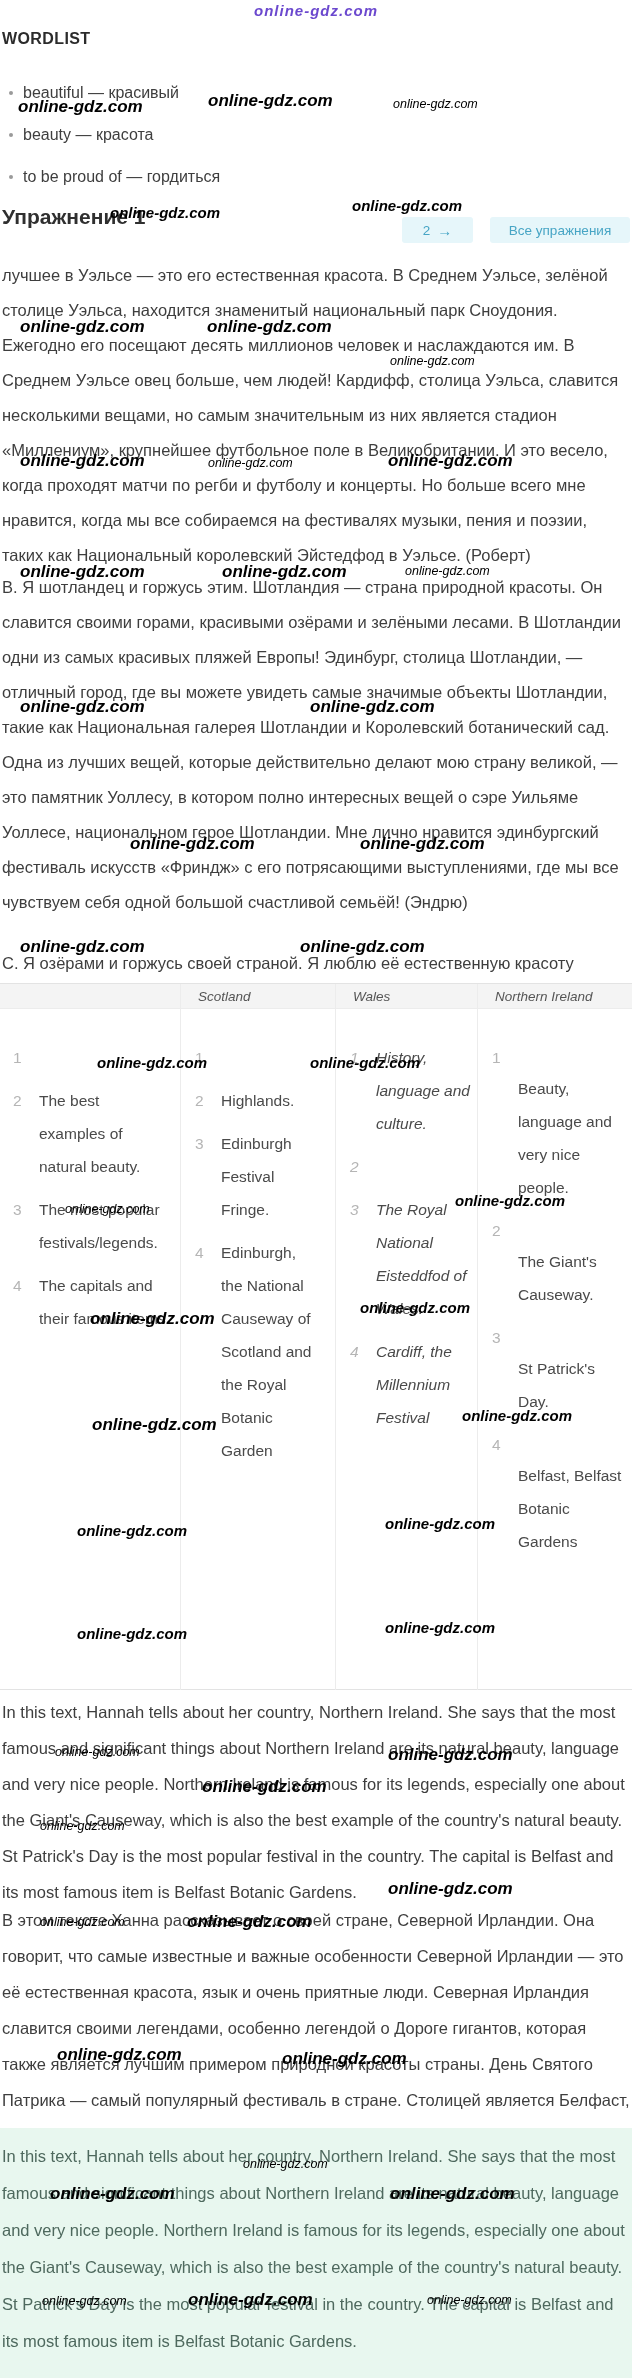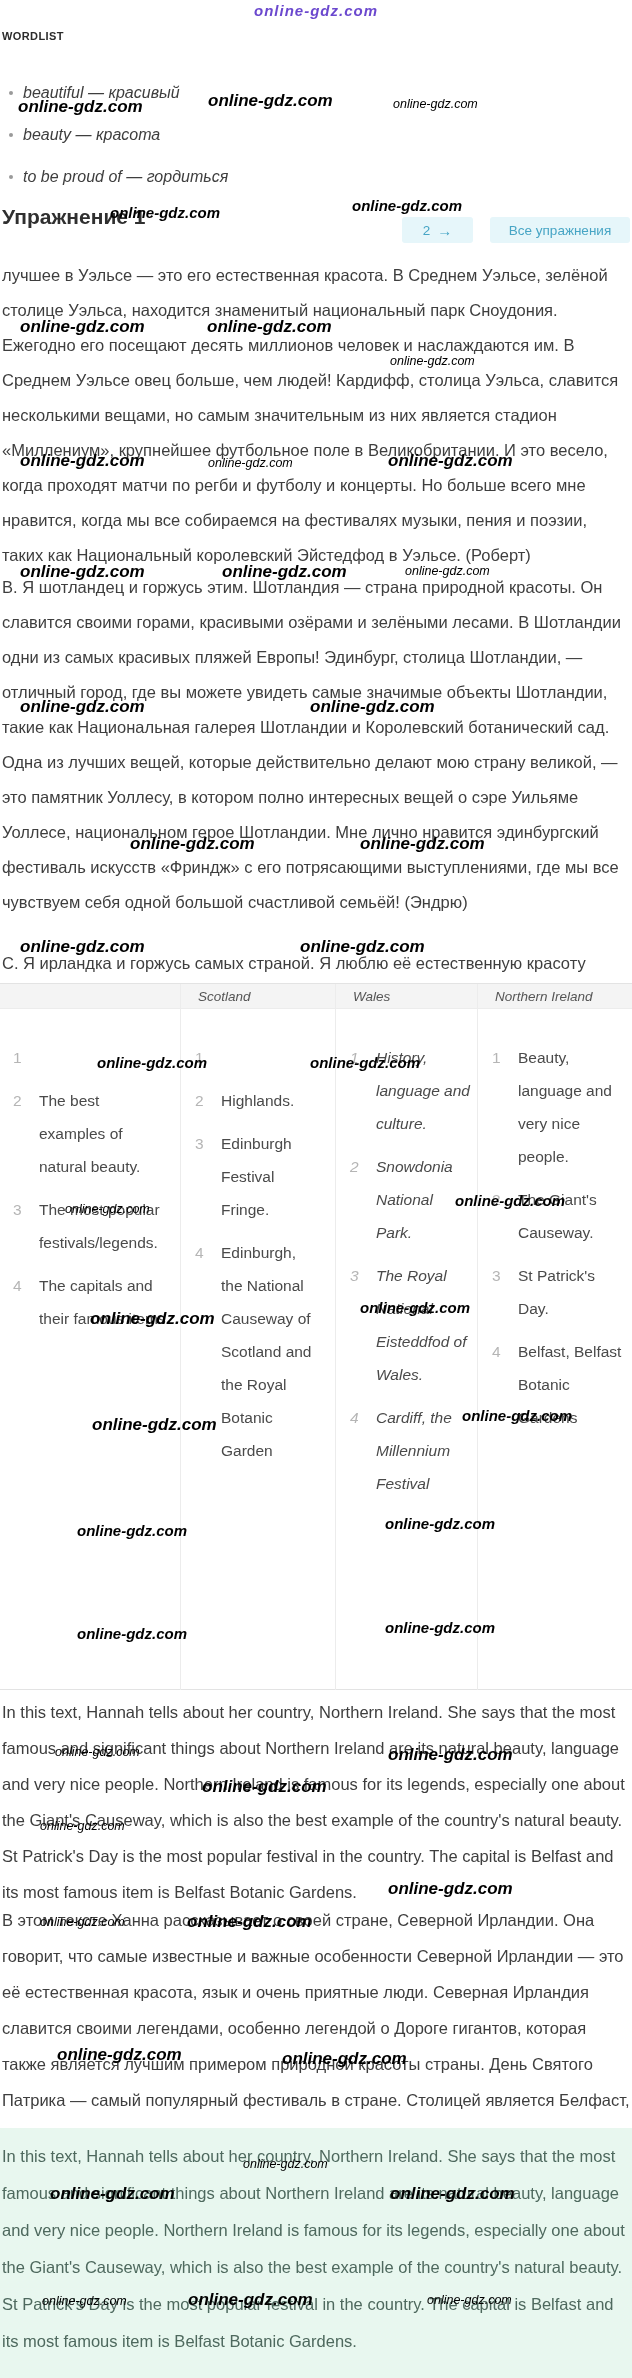--- a/index.html
+++ b/index.html
@@ -9,23 +9,23 @@
     background:#ffffff; font-family:"Liberation Sans", sans-serif;
   }
   
   .wm { position:absolute; color:#000; white-space:nowrap; z-index:10; line-height:1;font-style:italic; }
   .wm.b17 { font-weight:bold; font-size:17px; }
   .wm.b15 { font-weight:bold; font-size:15px; }
   .wm.sm  { font-weight:normal; font-size:12.5px; }
   .wm.purple { font-weight:bold; font-size:15px; color:#5b35c9; opacity:.9; letter-spacing:1px; }
 
   
-  .wordlist-title { position:absolute; top:30px; left:2px; margin:0; font-size:11px;
+  .wordlist-title { position:absolute; top:30px; left:2px; margin:0; font-size:16px;
     font-weight:bold; color:#2b2b2b; letter-spacing:.4px; }
-  .wordlist { position:absolute; top:84px; left:0; margin:0; padding:0; list-style:none;font-style:italic; }
+  .wordlist { position:absolute; top:84px; left:0; margin:0; padding:0; list-style:none; }
   .wl-item { display:flex; align-items:center; margin-bottom:24px; font-size:16px; color:#3e3e3e; }
   .dot { width:4px; height:4px; border-radius:50%; background:#9a9a9a; margin:0 10px 0 9px; flex:none; }
 
   
   .ex-title { position:absolute; top:205px; left:2px; margin:0; font-size:21px; font-weight:bold; color:#2f2f2f; }
   .btn { position:absolute; background:#e6f6fa; color:#47a5c5; font-size:13.5px;
     display:flex; align-items:center; justify-content:center; border-radius:3px;
     text-decoration:none; cursor:pointer; height:26px; }
   .btn-next { top:217px; left:402px; width:71px; gap:7px; }
   .btn-all  { top:217px; left:490px; width:140px; }
@@ -55,21 +55,21 @@
   .col.c1, .col.c2, .col.c3 { padding-left:14px; }
   .tbl-body .c1, .tbl-body .c2, .tbl-body .c3,
   .tbl-head .c1, .tbl-head .c2, .tbl-head .c3 { border-left:1px solid #ececec; }
   .col { counter-reset:n; }
   .item { display:flex; margin-bottom:10px; font-size:15.5px; line-height:33px; color:#4a4a4a; }
   .item .num { width:26px; flex:none; color:#b5b5b5; }
   .item .num::before { counter-increment:n; content:counter(n); }
   .c0 .txt { width:128px; }
   .c1 .txt { width:92px; }
   .c2 .txt { width:94px; }
-  .c3 .txt { width:106px; }
+  .c3 .txt { width:106px;margin-top:31px; }
 
   
   .highlight { position:absolute; top:2128px; left:0; width:632px; height:250px;
     background:#e8f7ef; padding:10px 6px 0 2px; }
   .highlight p { margin:0; font-size:16.5px; line-height:37px; color:#4e695e; }
 </style>
 </head>
 <body>
 
 <span class="wm purple" style="left:50%;top:3px;transform:translateX(-50%)">online-gdz.com</span>
@@ -139,21 +139,21 @@
 
 <h1 class="ex-title">Упражнение 1</h1>
 <a class="btn btn-next">
   <span>2</span>
   <span class="arrow">→</span>
 </a>
 <a class="btn btn-all">Все упражнения</a>
 
 <p class="para" id="pA">лучшее в Уэльсе — это его естественная красота. В Среднем Уэльсе, зелёной столице Уэльса, находится знаменитый национальный парк Сноудония. Ежегодно его посещают десять миллионов человек и наслаждаются им. В Среднем Уэльсе овец больше, чем людей! Кардифф, столица Уэльса, славится несколькими вещами, но самым значительным из них является стадион «Миллениум», крупнейшее футбольное поле в Великобритании. И это весело, когда проходят матчи по регби и футболу и концерты. Но больше всего мне нравится, когда мы все собираемся на фестивалях музыки, пения и поэзии, таких как Национальный королевский Эйстедфод в Уэльсе. (Роберт)</p>
 <p class="para" id="pB">В. Я шотландец и горжусь этим. Шотландия — страна природной красоты. Он славится своими горами, красивыми озёрами и зелёными лесами. В Шотландии одни из самых красивых пляжей Европы! Эдинбург, столица Шотландии, — отличный город, где вы можете увидеть самые значимые объекты Шотландии, такие как Национальная галерея Шотландии и Королевский ботанический сад. Одна из лучших вещей, которые действительно делают мою страну великой, — это памятник Уоллесу, в котором полно интересных вещей о сэре Уильяме Уоллесе, национальном герое Шотландии. Мне лично нравится эдинбургский фестиваль искусств «Фриндж» с его потрясающими выступлениями, где мы все чувствуем себя одной большой счастливой семьёй! (Эндрю)</p>
-<p class="para" id="pC">С. Я ирландка и горжусь самых страной. Я люблю её естественную красоту</p>
+<p class="para" id="pC">С. Я озёрами и горжусь своей страной. Я люблю её естественную красоту</p>
 
 <div class="tbl">
   <div class="tbl-head">
     <div class="th c0"></div>
     <div class="th c1">Scotland</div>
     <div class="th c2">Wales</div>
     <div class="th c3">Northern Ireland</div>
   </div>
   <div class="tbl-body">
     <div class="col c0">
@@ -190,21 +190,20 @@
           <span class="txt">Edinburgh, the National Causeway of Scotland and the Royal Botanic Garden</span>
         </div>
     </div>
     <div class="col c2">
       <div class="item">
           <span class="num"></span>
           <span class="txt">History, language and culture.</span>
         </div>
       <div class="item">
           <span class="num"></span>
-          <span class="txt">Snowdonia National Park.</span>
         </div>
       <div class="item">
           <span class="num"></span>
           <span class="txt">The Royal National Eisteddfod of Wales.</span>
         </div>
       <div class="item">
           <span class="num"></span>
           <span class="txt">Cardiff, the Millennium Festival</span>
         </div>
     </div>

